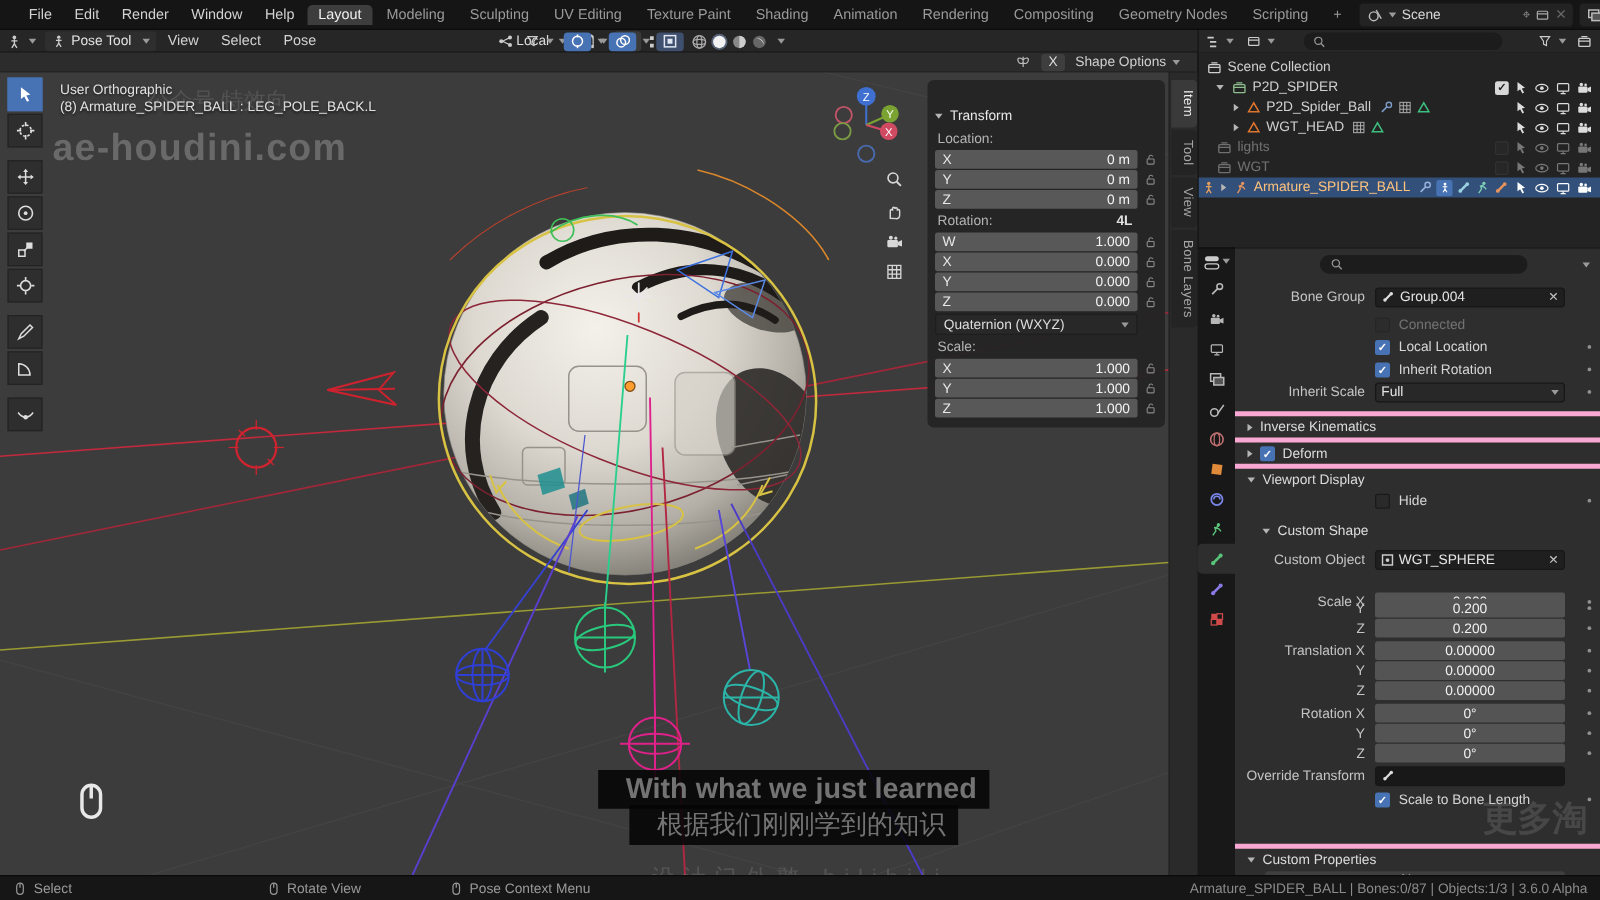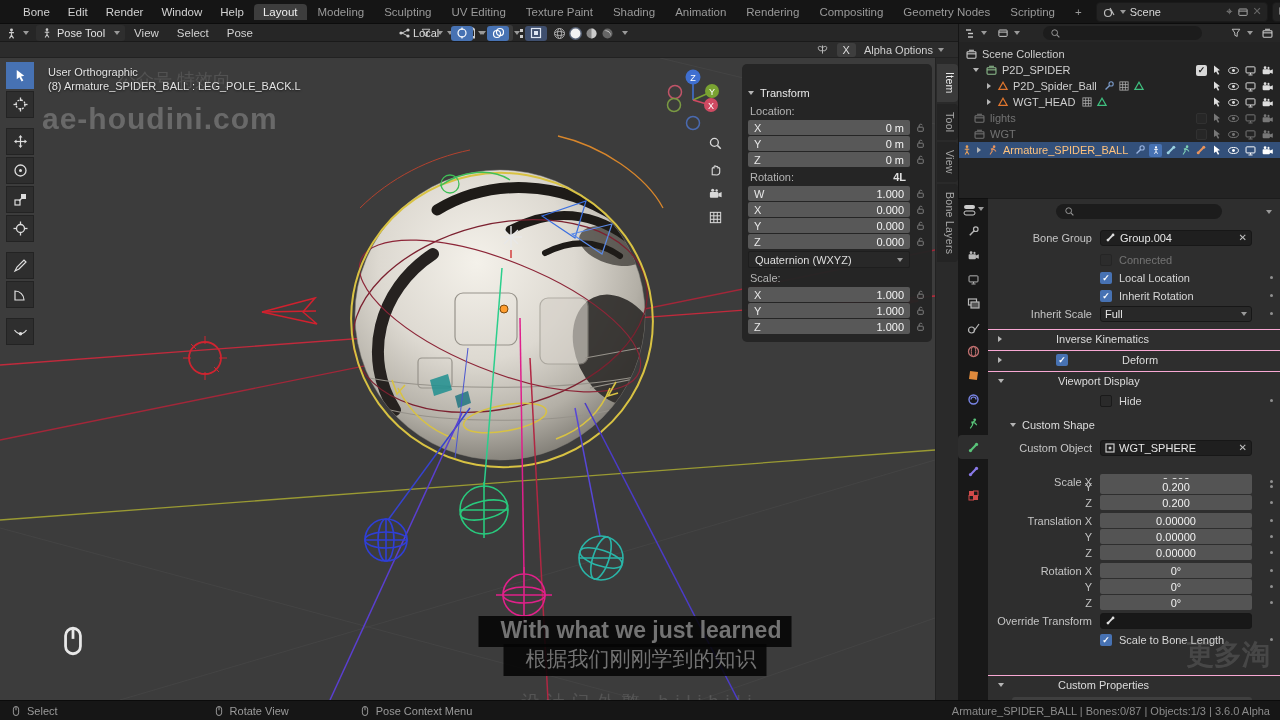--- a/index.html
+++ b/index.html
@@ -63,21 +63,21 @@
   .prow{position:absolute;left:0;width:292px;height:17px;display:flex;align-items:center;}
   .plabel{width:112px;text-align:right;color:#c4c4c4;padding-right:8px;box-sizing:border-box;flex:none;}
   .slider{width:152px;height:15px;background:#545454;border-radius:2px;display:flex;align-items:center;justify-content:center;color:#f2f2f2;}
   .dfield{width:152px;height:16px;background:#1f1f1f;border:1px solid #171717;border-radius:3px;display:flex;align-items:center;padding:0 4px;box-sizing:border-box;color:#e6e6e6;}
   .cb{width:12px;height:12px;border-radius:2px;background:#4772b3;flex:none;display:flex;align-items:center;justify-content:center;}
   .cb::after{content:"✓";color:#fff;font-size:9px;font-weight:bold;}
   .cb.off{background:#2a2a2a;border:1px solid #1a1a1a;box-sizing:border-box;}
   .cb.off::after{content:"";}
   .cblab{margin-left:7px;color:#d6d6d6;}
   .pdot{position:absolute;right:7px;width:3px;height:3px;border-radius:50%;background:#909090;}
-  .phead{color:#dcdcdc;display:flex;align-items:center;border-top:1px solid #f9a8d4;gap:48px;}
+  .phead{color:#dcdcdc;display:flex;align-items:center;border-top:4px solid #f9a8d4;}
   
   #status{left:0;top:700px;width:1280px;height:20px;background:#161616;border-top:1px solid #0b0b0b;box-sizing:border-box;display:flex;align-items:center;color:#9a9a9a;}
   .st-item{display:flex;align-items:center;gap:5px;margin-right:70px;}
   
   .sub{position:absolute;left:635px;transform:translateX(-50%);background:rgba(5,5,5,.88);color:#737373;padding:1px 10px 3px 22px;white-space:nowrap;}
   .field-x{margin-left:auto;color:#c0c0c0;font-size:10px;}
 </style>
 </head>
 <body>
 
@@ -160,21 +160,21 @@
       </symbol>
   </defs>
 </svg>
 
 <div id="topbar" class="abs">
   <svg class="ic" width="18" height="16" style="margin:0 6px 0 8px">
       <circle cx="10" cy="9" r="4.2" fill="#e87d0d"></circle>
       <circle cx="10.8" cy="8.2" r="1.6" fill="#fff"></circle>
       <path d="M1,11 L8,5.5 L11,7" stroke="#e87d0d" stroke-width="2" fill="none"></path>
     </svg>
-  <span class="menu-item">Bone</span>
+  <span class="menu-item">File</span>
   <span class="menu-item">Edit</span>
   <span class="menu-item">Render</span>
   <span class="menu-item">Window</span>
   <span class="menu-item">Help</span>
   <div style="width:14px"></div>
   <span class="ws active">Layout</span>
   <span class="ws">Modeling</span>
   <span class="ws">Sculpting</span>
   <span class="ws">UV Editing</span>
   <span class="ws">Texture Paint</span>
@@ -350,21 +350,21 @@
 <div id="toolset" class="abs">
   <div class="tsbtn">
       <svg class="ic" width="13" height="13" style="color:#bbb">
         <use href="#i-butterfly"></use>
       </svg>
     </div>
   <div class="tsbtn xtoggle">
       <span>X</span>
     </div>
   <div class="tsbtn">
-      <span>Alpha Options</span>
+      <span>Shape Options</span>
       <span class="chev"></span>
     </div>
 </div>
 
 <svg id="viewport" class="abs" viewBox="0 0 935 642">
   <defs>
     <radialGradient id="ballGrad" cx="42%" cy="32%" r="75%">
       <stop offset="0" stop-color="#f4f1ea"></stop>
         <stop offset=".45" stop-color="#ddd9d1"></stop>
       <stop offset=".75" stop-color="#b3afa6"></stop>

